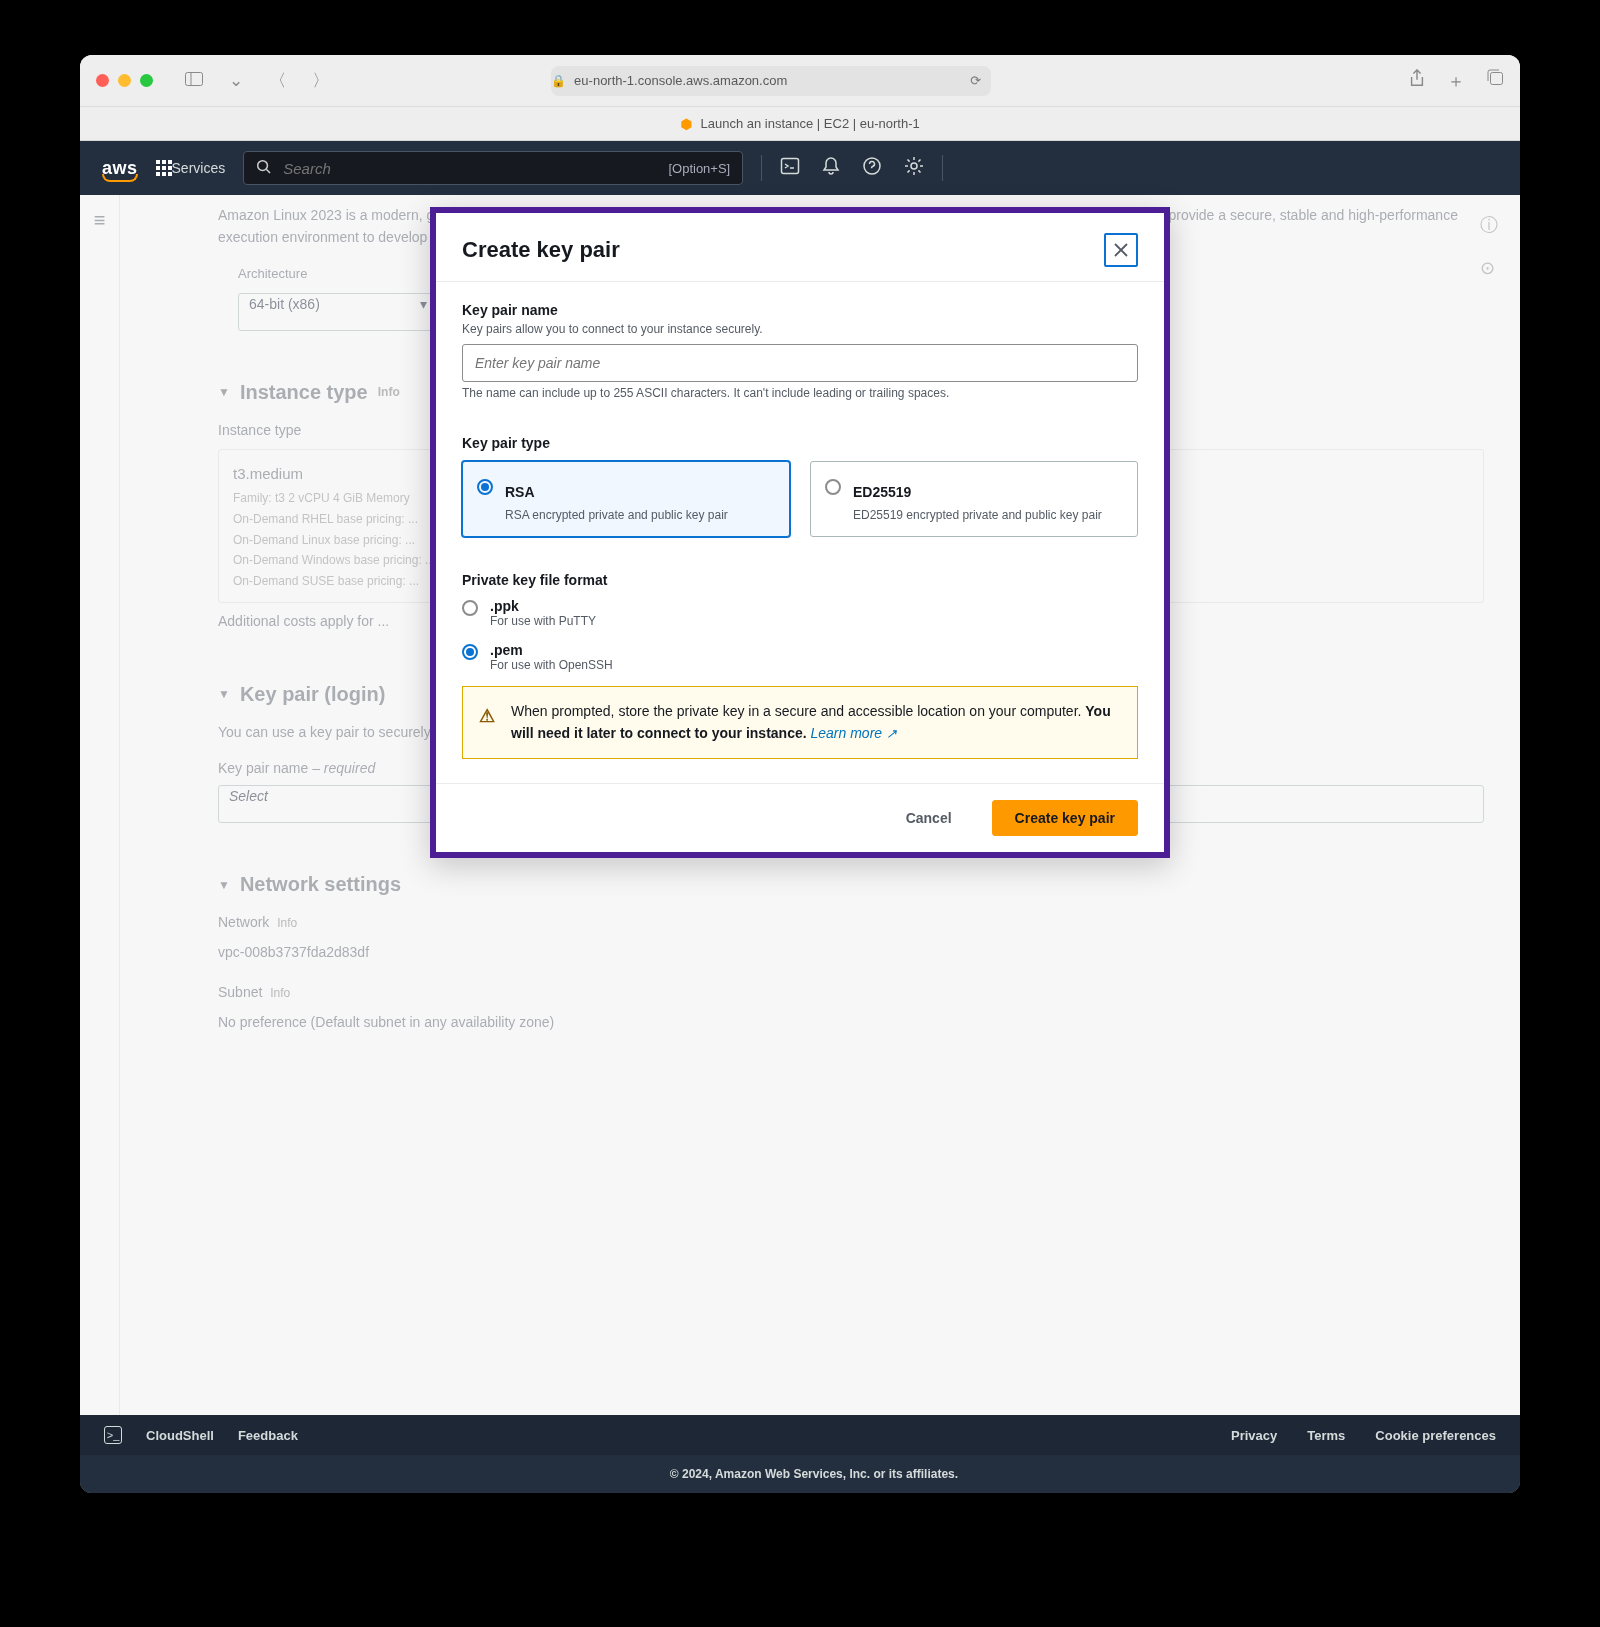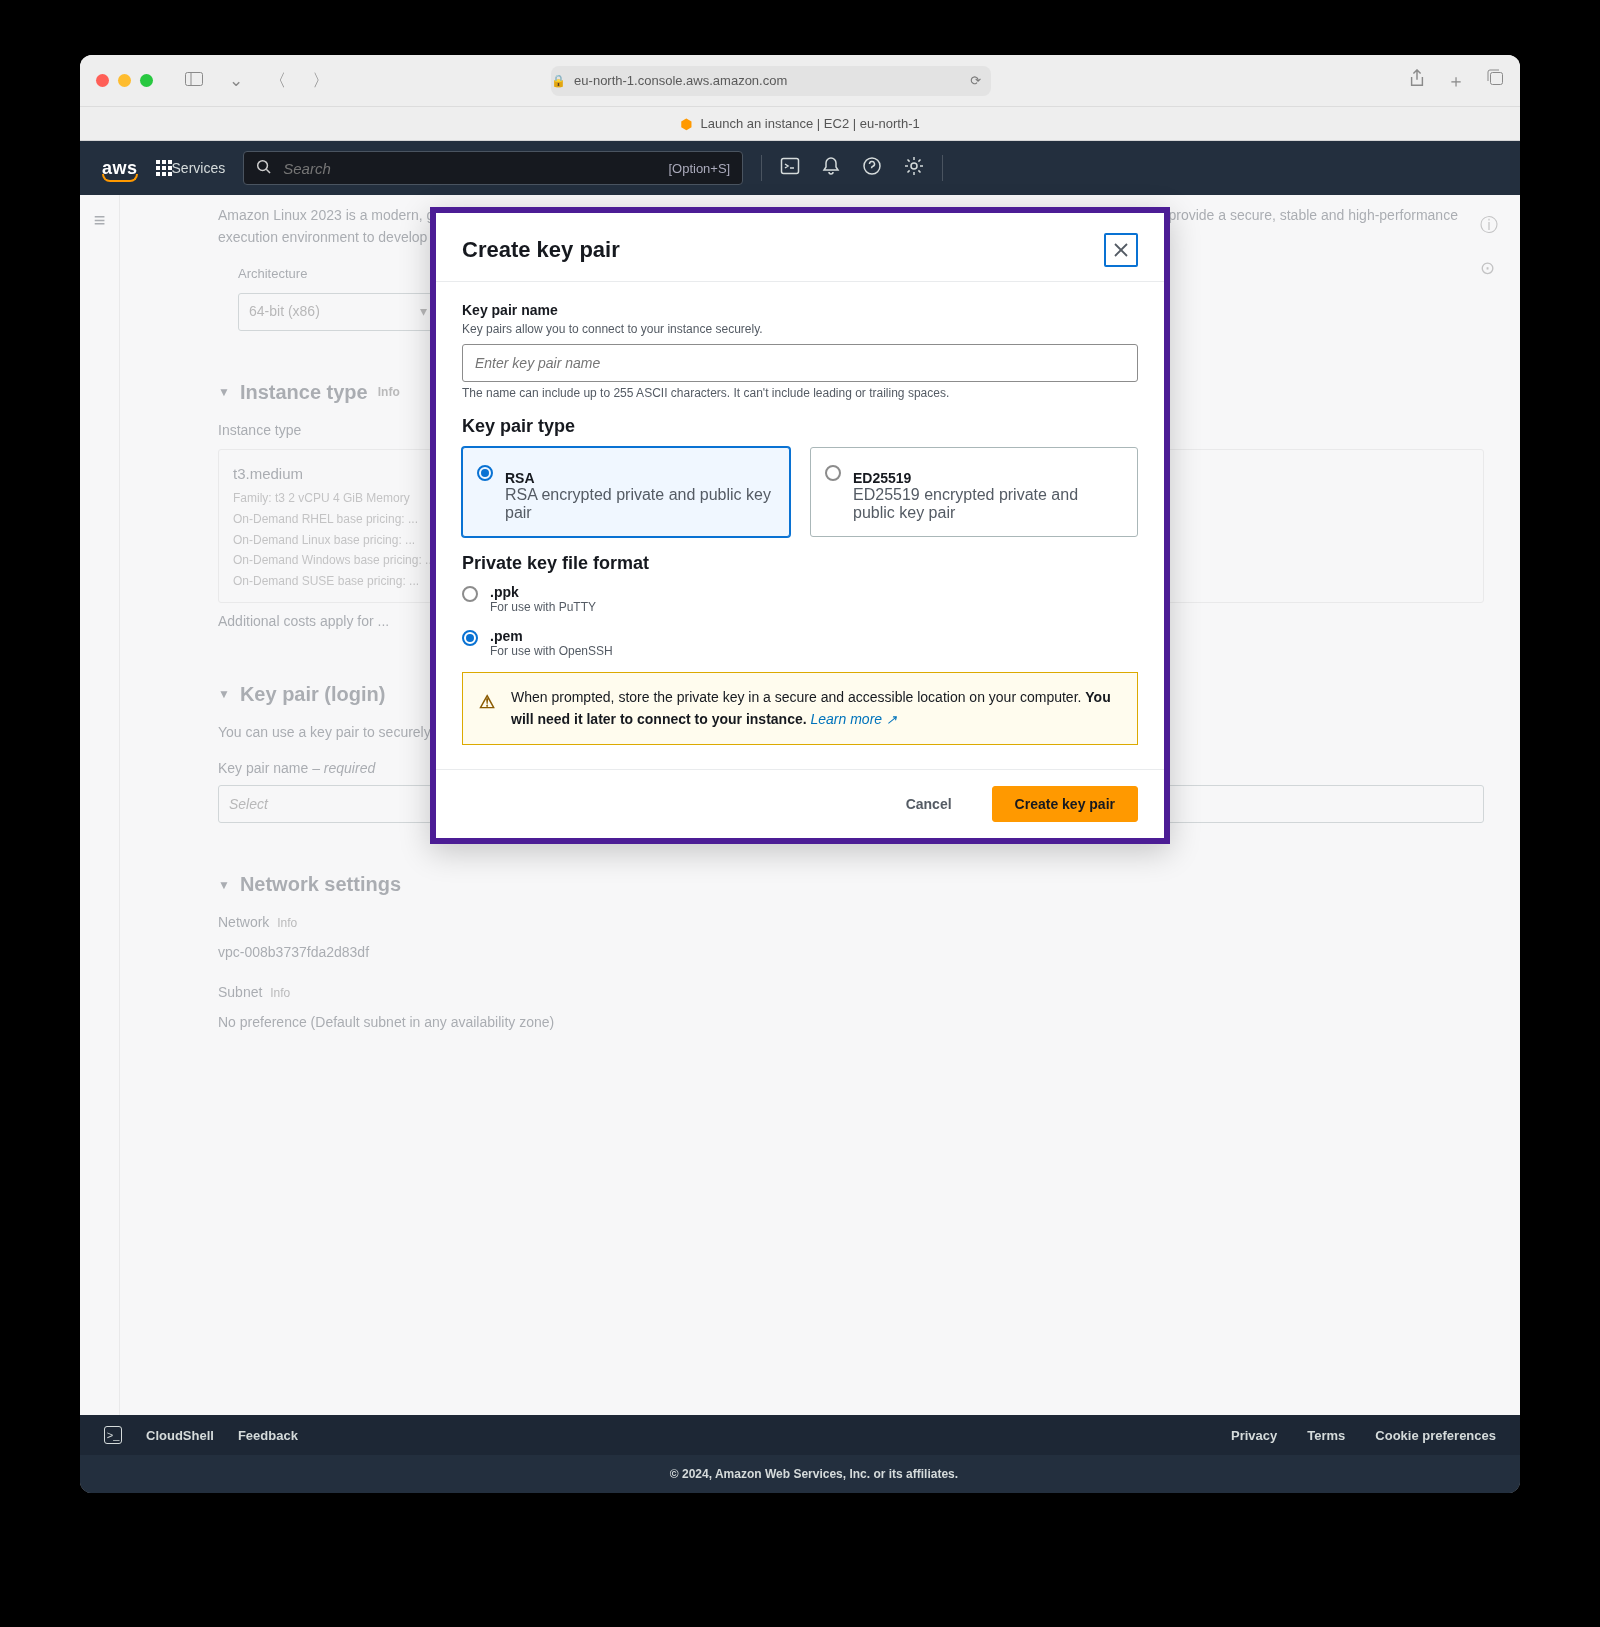--- a/index.html
+++ b/index.html
@@ -138,22 +138,22 @@
   .content h2 .caret{ font-size:12px; }
   .content .info{ font-size:12px; color:#777; }
   .ami-box{font-size:14px;}
   .ami-row{display:flex; gap:70px; margin-top:16px;}
   .ami-cell{min-width:160px;margin-left:20px;}
   .ami-cell label{display:block; font-size:13px; margin-bottom:8px;}
   .fake-select{
     width:200px; height:38px;
     border:1px solid var(--border-gray); border-radius:3px;
     padding:0 10px;
-    display:flex; align-items:center; justify-content:space-between;
-    color:#737373;
+    display:flex; justify-content:space-between;
+    color:#0f172a;
   }
   .verified-pill{
     background:#e1e4e6; color:#5f6b7a;
     padding:4px 14px; border-radius:14px;
     font-size:12px; font-weight:600;
   }
   .inst-card{
     border:1px solid #e0e0e0; border-radius:3px;
     padding:12px 14px;
     margin-top:8px;
@@ -197,21 +197,21 @@
   .modal hr{border:none; border-top:1px solid #e9ebed; margin:0;}
   .modal-body{ padding:14px 26px 24px; color:#16191f;}
   .fld{margin-top:6px;}
   .fld-label{font-weight:700; font-size:14px;}
   .fld-desc{font-size:12px; color:var(--text-gray); margin:4px 0 8px;}
   .txt-input{
     width:100%; height:38px;
     border:1px solid #8c8c8c; border-radius:3px;
     padding:0 12px; font-size:14px; font-style:italic; color:#5f6b7a;
   }
-  .section-title{font-weight:700; font-size:18px; margin:16px 0 10px;}
+  .section-title{font-weight:700; font-size:14px; margin:35px 0 10px;}
   .type-grid{display:flex; gap:20px;}
   .type-card{
     flex:1;
     border:1px solid var(--border-gray);
     border-radius:3px;
     padding:14px 14px 14px 42px;
     position:relative;
     cursor:pointer;
   }
   .type-card.selected{
@@ -223,21 +223,21 @@
     position:absolute; left:14px; top:17px;
     width:16px; height:16px; border-radius:50%;
     border:2px solid #8c8c8c;
     display:flex; align-items:center; justify-content:center;
   }
   .type-card.selected .radio{border-color:#0972d3;}
   .type-card.selected .radio::after{
     content:""; width:8px; height:8px; border-radius:50%; background:#0972d3;
   }
   .type-name{font-weight:700; font-size:14px;margin-top:8px;}
-  .type-desc{font-size:16px; color:var(--text-gray); margin-top:0;}
+  .type-desc{font-size:12px; color:var(--text-gray); margin-top:8px;}
   .radio-row{
     display:flex; align-items:flex-start; gap:12px;
     margin:8px 0 14px;
   }
   .radio-row .radio{
     width:16px; height:16px; border-radius:50%;
     border:2px solid #8c8c8c; margin-top:2px;
     display:flex; align-items:center; justify-content:center;
     flex-shrink:0;
   }

